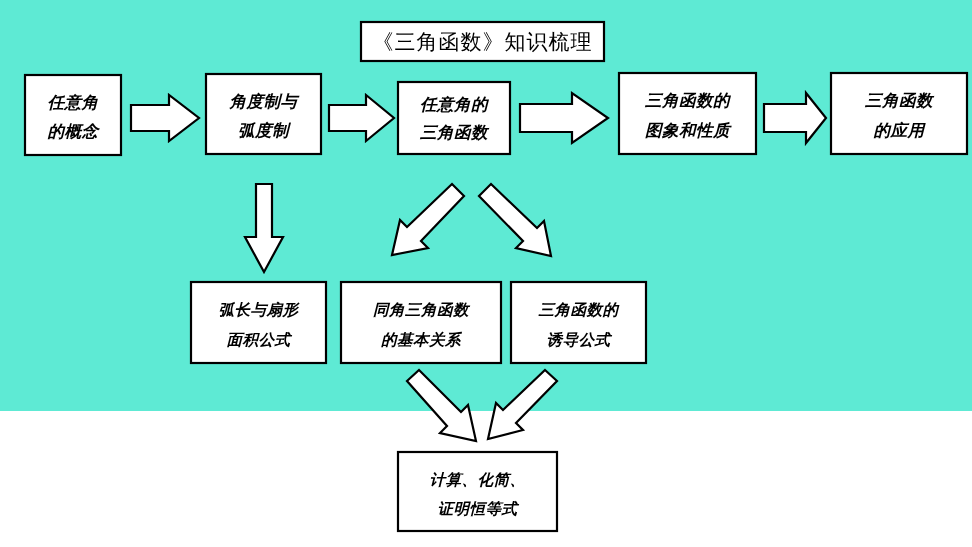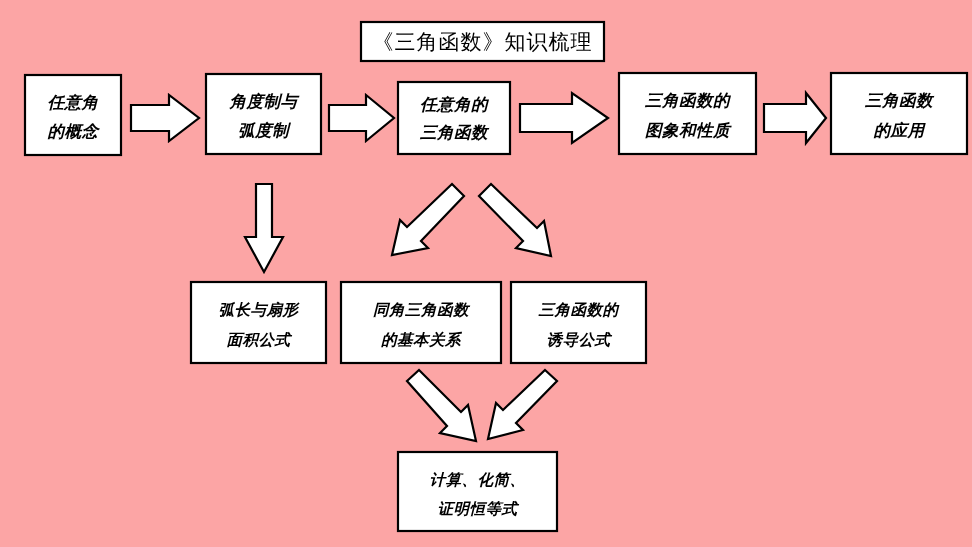--- a/index.html
+++ b/index.html
@@ -9,22 +9,22 @@
   }
   body {
     width: 972px;
     height: 547px;
     overflow: hidden;
     font-family: "Liberation Serif", "DejaVu Serif", serif;
   }
   #diagram-root {
     position: relative;
     width: 972px;
-    height: 547px;
-    background: #fca5a5;
+    height: 411px;
+    background: #5eead4;
   }
   svg.diagram-canvas {
     position: absolute;
     top: 0;
     left: 0;
     width: 972px;
     height: 547px;
     display: block;
   }
   .node-box {

